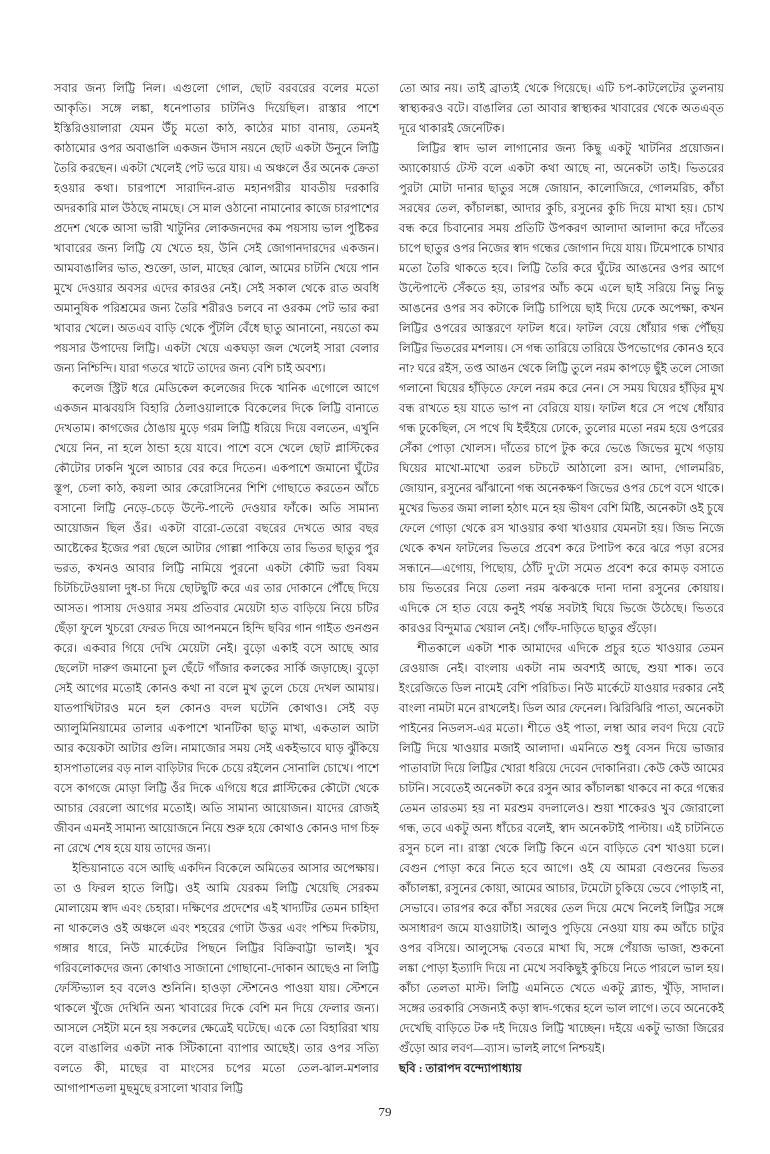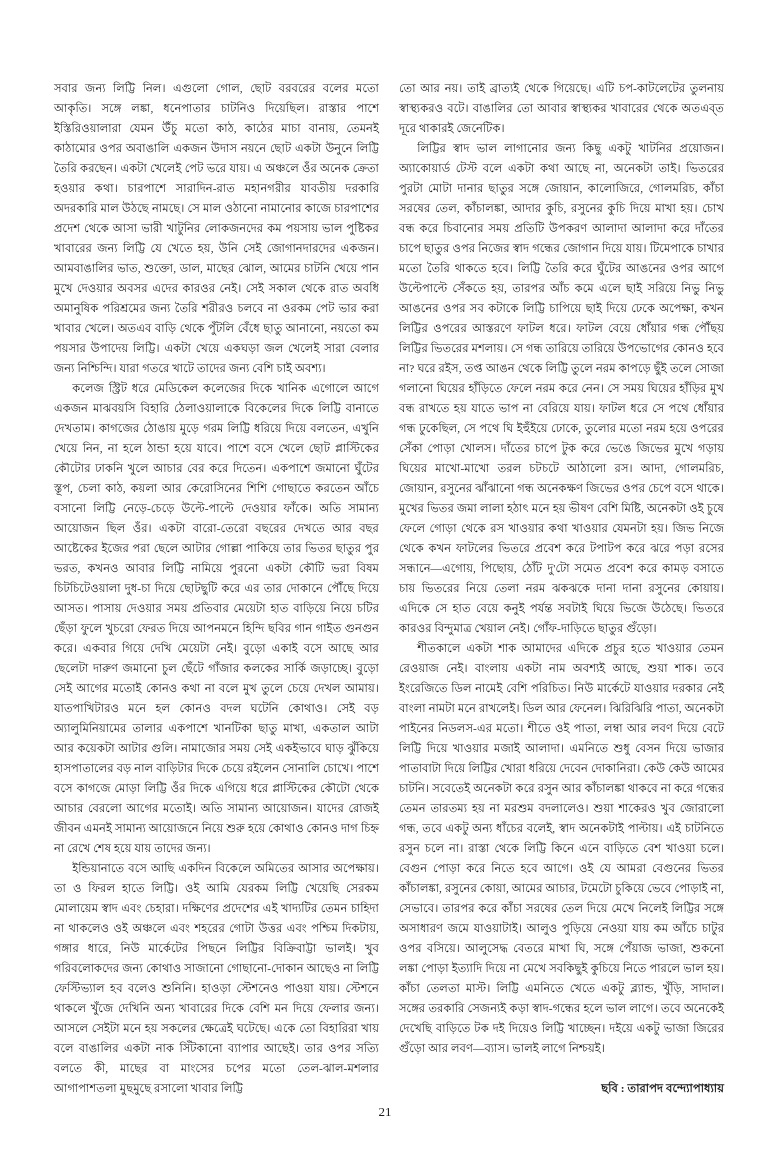--- a/index.html
+++ b/index.html
@@ -36,22 +36,22 @@
     letter-spacing: 0.1px;
   }
   .column p {
     margin: 0;
     padding: 0;
   }
   .column p.indent {
     text-indent: 1.6em;
   }
   .credit {
-    margin-top: 20px;
-    text-align: right;
+    margin-top: 0;
+    text-align: left;
     font-size: 11.4px;
     font-weight: 600;
   }
   .page-number {
     position: absolute;
     bottom: 34px;
     left: 0;
     width: 100%;
     text-align: center;
     font-size: 13px;
@@ -73,15 +73,15 @@
 
     <div class="column">
       <p>তো আর নয়। তাই ব্রাত্যই থেকে গিয়েছে। এটি চপ-কাটলেটের তুলনায় স্বাস্থ্যকরও বটে। বাঙালির তো আবার স্বাস্থ্যকর খাবারের থেকে অতএব্ত দূরে থাকারই জেনেটিক।</p>
       <p class="indent">লিট্টির স্বাদ ভাল লাগানোর জন্য কিছু একটু খাটনির প্রয়োজন। অ্যাকোয়ার্ড টেস্ট বলে একটা কথা আছে না, অনেকটা তাই। ভিতরের পুরটা মোটা দানার ছাতুর সঙ্গে জোয়ান, কালোজিরে, গোলমরিচ, কাঁচা সরষের তেল, কাঁচালঙ্কা, আদার কুচি, রসুনের কুচি দিয়ে মাখা হয়। চোখ বন্ধ করে চিবানোর সময় প্রতিটি উপকরণ আলাদা আলাদা করে দাঁতের চাপে ছাতুর ওপর নিজের স্বাদ গন্ধের জোগান দিয়ে যায়। টিমেপাকে চাখার মতো তৈরি থাকতে হবে। লিট্টি তৈরি করে ঘুঁটের আঙনের ওপর আগে উল্টেপাল্টে সেঁকতে হয়, তারপর আঁচ কমে এলে ছাই সরিয়ে নিভু নিভু আঙনের ওপর সব কটাকে লিট্টি চাপিয়ে ছাই দিয়ে ঢেকে অপেক্ষা, কখন লিট্টির ওপরের আস্তরণে ফাটল ধরে। ফাটল বেয়ে ধোঁয়ার গন্ধ পৌঁছয় লিট্টির ভিতরের মশলায়। সে গন্ধ তারিয়ে তারিয়ে উপভোগের কোনও হবে না? ঘরে রইস, তপ্ত আঙন থেকে লিট্টি তুলে নরম কাপড়ে ছুঁই তলে সোজা গলানো ঘিয়ের হাঁড়িতে ফেলে নরম করে নেন। সে সময় ঘিয়ের হাঁড়ির মুখ বন্ধ রাখতে হয় যাতে ভাপ না বেরিয়ে যায়। ফাটল ধরে সে পথে ধোঁয়ার গন্ধ ঢুকেছিল, সে পথে ঘি ইহুঁইয়ে ঢোকে, তুলোর মতো নরম হয়ে ওপরের সেঁকা পোড়া খোলস। দাঁতের চাপে টুক করে ভেঙে জিভের মুখে গড়ায় ঘিয়ের মাখো-মাখো তরল চটচটে আঠালো রস। আদা, গোলমরিচ, জোয়ান, রসুনের ঝাঁঝানো গন্ধ অনেকক্ষণ জিভের ওপর চেপে বসে থাকে। মুখের ভিতর জমা লালা হঠাৎ মনে হয় ভীষণ বেশি মিষ্টি, অনেকটা ওই চুষে ফেলে গোড়া থেকে রস খাওয়ার কথা খাওয়ার যেমনটা হয়। জিভ নিজে থেকে কখন ফাটলের ভিতরে প্রবেশ করে টপাটপ করে ঝরে পড়া রসের সন্ধানে—এগোয়, পিছোয়, ঠোঁট দু'টো সমেত প্রবেশ করে কামড় বসাতে চায় ভিতরের নিয়ে তেলা নরম ঝকঝকে দানা দানা রসুনের কোয়ায়। এদিকে সে হাত বেয়ে কনুই পর্যন্ত সবটাই ঘিয়ে ভিজে উঠেছে। ভিতরে কারওর বিন্দুমাত্র খেয়াল নেই। গোঁফ-দাড়িতে ছাতুর গুঁড়ো।</p>
       <p class="indent">শীতকালে একটা শাক আমাদের এদিকে প্রচুর হতে খাওয়ার তেমন রেওয়াজ নেই। বাংলায় একটা নাম অবশ্যই আছে, শুয়া শাক। তবে ইংরেজিতে ডিল নামেই বেশি পরিচিত। নিউ মার্কেটে যাওয়ার দরকার নেই বাংলা নামটা মনে রাখলেই। ডিল আর ফেনেল। ঝিরিঝিরি পাতা, অনেকটা পাইনের নিডলস-এর মতো। শীতে ওই পাতা, লম্বা আর লবণ দিয়ে বেটে লিট্টি দিয়ে খাওয়ার মজাই আলাদা। এমনিতে শুধু বেসন দিয়ে ভাজার পাতাবাটা দিয়ে লিট্টির খোরা ধরিয়ে দেবেন দোকানিরা। কেউ কেউ আমের চাটনি। সবেতেই অনেকটা করে রসুন আর কাঁচালঙ্কা থাকবে না করে গন্ধের তেমন তারতম্য হয় না মরশুম বদলালেও। শুয়া শাকেরও খুব জোরালো গন্ধ, তবে একটু অন্য ধাঁচের বলেই, স্বাদ অনেকটাই পাল্টায়। এই চাটনিতে রসুন চলে না। রাস্তা থেকে লিট্টি কিনে এনে বাড়িতে বেশ খাওয়া চলে। বেগুন পোড়া করে নিতে হবে আগে। ওই যে আমরা বেগুনের ভিতর কাঁচালঙ্কা, রসুনের কোয়া, আমের আচার, টমেটো চুকিয়ে ভেবে পোড়াই না, সেভাবে। তারপর করে কাঁচা সরষের তেল দিয়ে মেখে নিলেই লিট্টির সঙ্গে অসাধারণ জমে যাওয়াটাই। আলুও পুড়িয়ে নেওয়া যায় কম আঁচে চাটুর ওপর বসিয়ে। আলুসেদ্ধ বেতরে মাখা ঘি, সঙ্গে পেঁয়াজ ভাজা, শুকনো লঙ্কা পোড়া ইত্যাদি দিয়ে না মেখে সবকিছুই কুচিয়ে নিতে পারলে ভাল হয়। কাঁচা তেলতা মাস্ট। লিট্টি এমনিতে খেতে একটু ব্ল্যান্ড, খুঁড়ি, সাদাল। সঙ্গের তরকারি সেজন্যই কড়া স্বাদ-গন্ধের হলে ভাল লাগে। তবে অনেকেই দেখেছি বাড়িতে টক দই দিয়েও লিট্টি খাচ্ছেন। দইয়ে একটু ভাজা জিরের গুঁড়ো আর লবণ—ব্যাস। ভালই লাগে নিশ্চয়ই।</p>
       <div class="credit">ছবি : তারাপদ বন্দ্যোপাধ্যায়</div>
     </div>
 
   </div>
 
-  <div class="page-number">21</div>
+  <div class="page-number">79</div>
 
 </div>
 
 </body></html>

